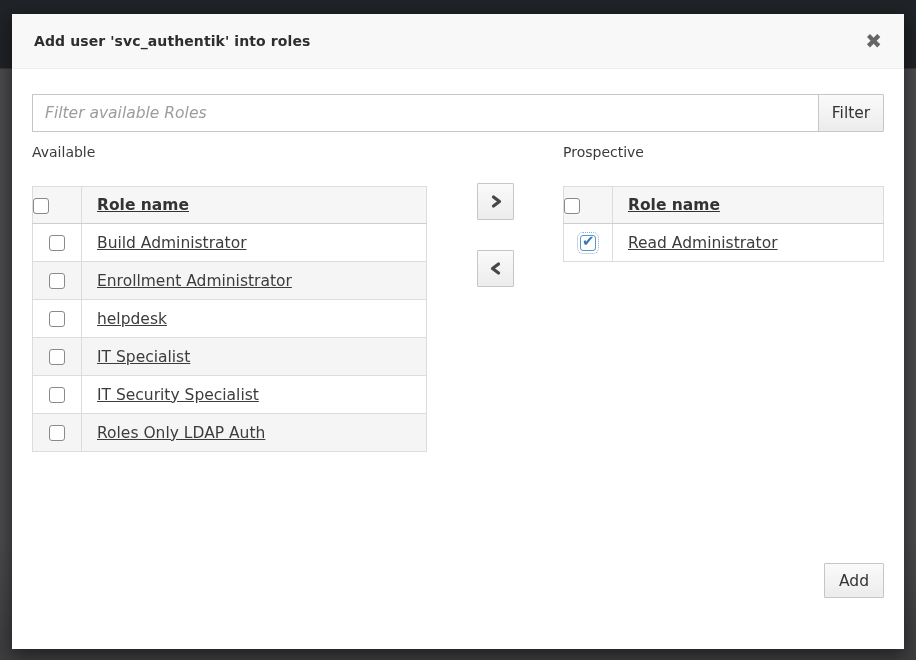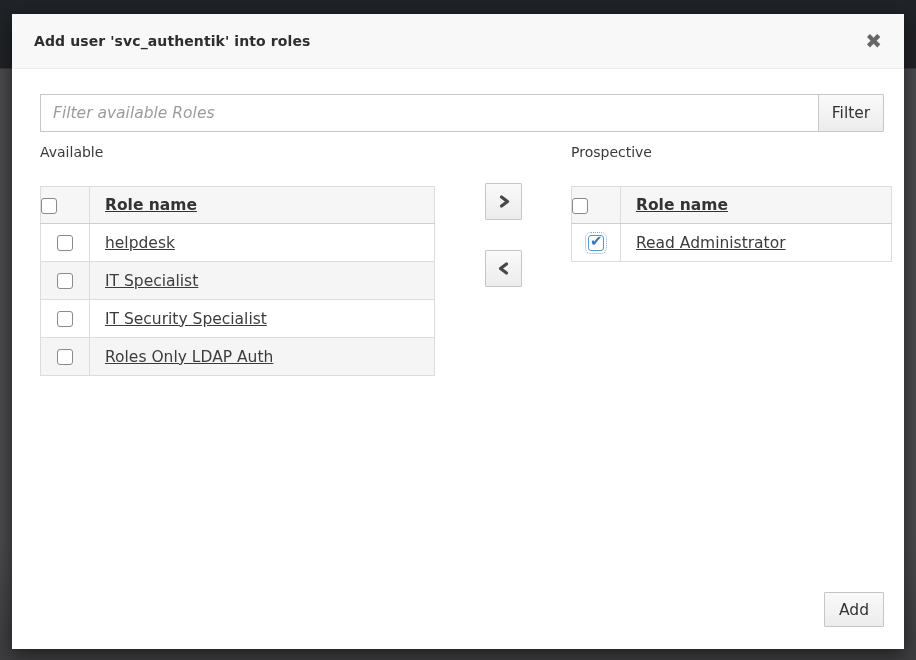--- a/index.html
+++ b/index.html
@@ -17,21 +17,21 @@
   }
   .modal-title{
     margin:0;font-size:14px;font-weight:bold;color:#2e2e2e;
     line-height:54px;padding-left:22px;letter-spacing:0.1px;
   }
   .close-btn{
     position:absolute;right:16px;top:0;height:54px;border:none;background:none;
     font-size:20px;color:#666;cursor:pointer;padding:0 6px;font-weight:bold;
     font-family:inherit;line-height:54px;
   }
-  .modal-body{position:absolute;left:0;top:55px;right:0;bottom:0;margin-left:8px;}
+  .modal-body{position:absolute;left:0;top:55px;right:0;bottom:0;}
   
   .filter-group{position:absolute;left:20px;right:20px;top:25px;height:38px;display:flex;}
   .filter-input{
     flex:1;height:38px;box-sizing:border-box;border:1px solid #c6c6c6;
     padding:0 12px;font-size:15.5px;color:#363636;font-family:inherit;outline:none;
   }
   .filter-input::placeholder{color:#9c9c9c;font-style:italic;}
   .btn{
     background:linear-gradient(to bottom,#fafafa,#ececec);
     border:1px solid #c6c6c6;border-radius:1px;color:#333;
@@ -72,21 +72,21 @@
     font-size:15px;font-weight:bold;color:#3876b8;
   }
   
   .transfer-btn{
     position:absolute;left:465px;width:37px;height:37px;
     display:flex;align-items:center;justify-content:center;padding:0;
   }
   .transfer-right{top:114px;}
   .transfer-left{top:181px;}
   
-  .footer-buttons{position:absolute;right:20px;top:523px;display:flex;gap:10px;}
+  .footer-buttons{position:absolute;right:20px;top:494px;display:flex;gap:10px;}
   .footer-buttons .btn{height:35px;padding:0 14px;font-size:15.5px;}
 </style>
 </head>
 <body>
 
 <div class="modal">
 
   <div class="modal-header">
     <h1 class="modal-title">Add user 'svc_authentik' into roles</h1>
     <button class="close-btn">✖</button>
@@ -106,20 +106,28 @@
     <table class="roles-table table-available">
       <thead>
         <tr>
           <th class="cb-cell">
             <span class="checkbox"></span>
           </th>
           <th>Role name</th>
         </tr>
       </thead>
       <tbody id="available-body">
+          <tr>
+            <td class="cb-cell"><span class="checkbox"></span></td>
+            <td>Build Administrator</td>
+          </tr>
+          <tr>
+            <td class="cb-cell"><span class="checkbox"></span></td>
+            <td>Enrollment Administrator</td>
+          </tr>
           <tr>
             <td class="cb-cell"><span class="checkbox"></span></td>
             <td>helpdesk</td>
           </tr>
           <tr>
             <td class="cb-cell"><span class="checkbox"></span></td>
             <td>IT Specialist</td>
           </tr>
           <tr>
             <td class="cb-cell"><span class="checkbox"></span></td>

